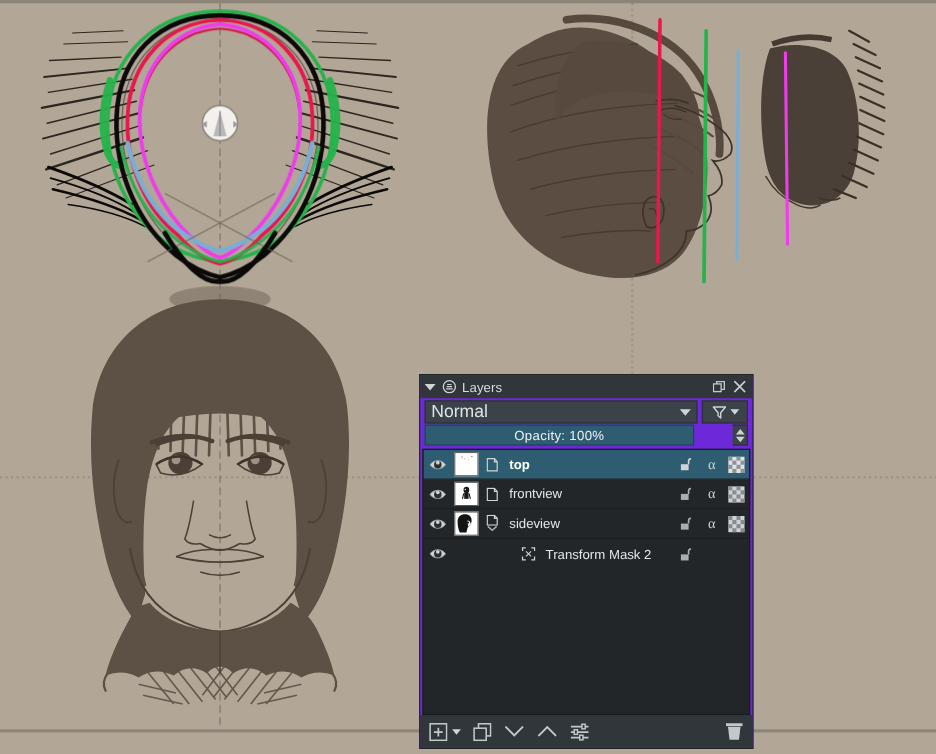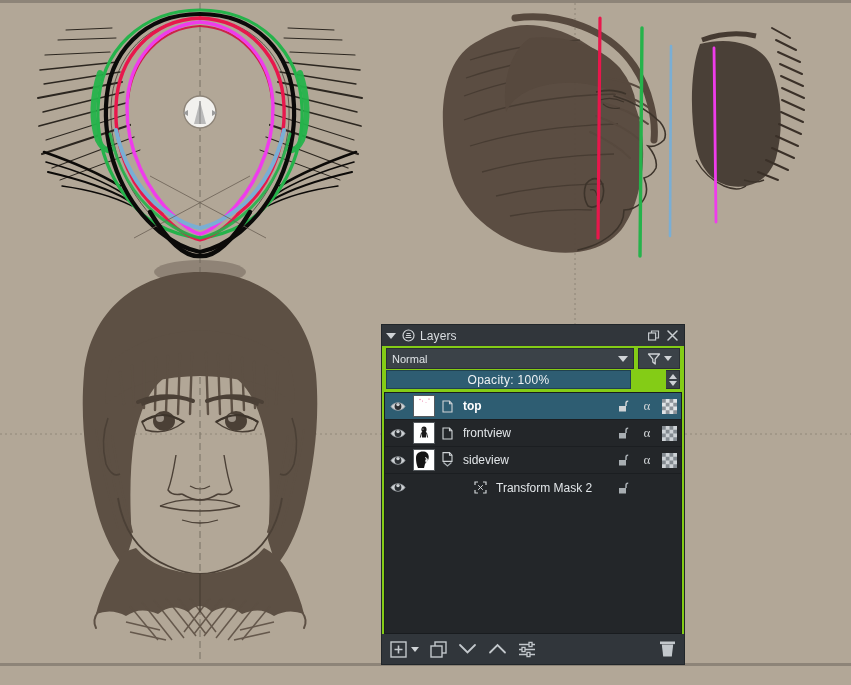--- a/index.html
+++ b/index.html
@@ -24,23 +24,23 @@
   #edge-bottom { top: 663px; height: 3px; }
   #canvas-bottom-band {
     position: absolute; left: 0; top: 666px;
     width: 851px; height: 19px;
     background: #b2a797;
   }
   #canvas-svg { position: absolute; left: 0; top: 0; }
 
   
   #layers-docker {
-    position: absolute; left: 381px; top: 324px;
+    position: absolute; left: 381px; top: 340px;
     width: 304px; height: 341px;
-    background: #84cc16;
+    background: #6d28d9;
     border: 1px solid #21262a;
     font-size: 12px;
     color: #d3d7da;
     display: flex; flex-direction: column;
   }
   #docker-titlebar {
     height: 21px; display: flex; align-items: center;
     padding: 0 4px 0 4px; gap: 5px;
     background: #31363b;
     flex: 0 0 auto;
@@ -60,21 +60,21 @@
     display: flex; align-items: center; gap: 4px;
     padding: 2px 4px 1px 4px;
     flex: 0 0 auto;
   }
   #blend-combo {
     flex: 1 1 auto; height: 21px;
     background: #3b4248;
     border: 1px solid #2a2f34;
     display: flex; align-items: center;
     padding: 0 5px;
-    color: #dfe3e6; font-size: 11px;
+    color: #dfe3e6; font-size: 16px;
     cursor: pointer;
   }
   #blend-combo-arrow {
     margin-left: auto;
     width: 0; height: 0;
     border-left: 5px solid transparent;
     border-right: 5px solid transparent;
     border-top: 6px solid #d0d4d7;
   }
   #filter-btn {

